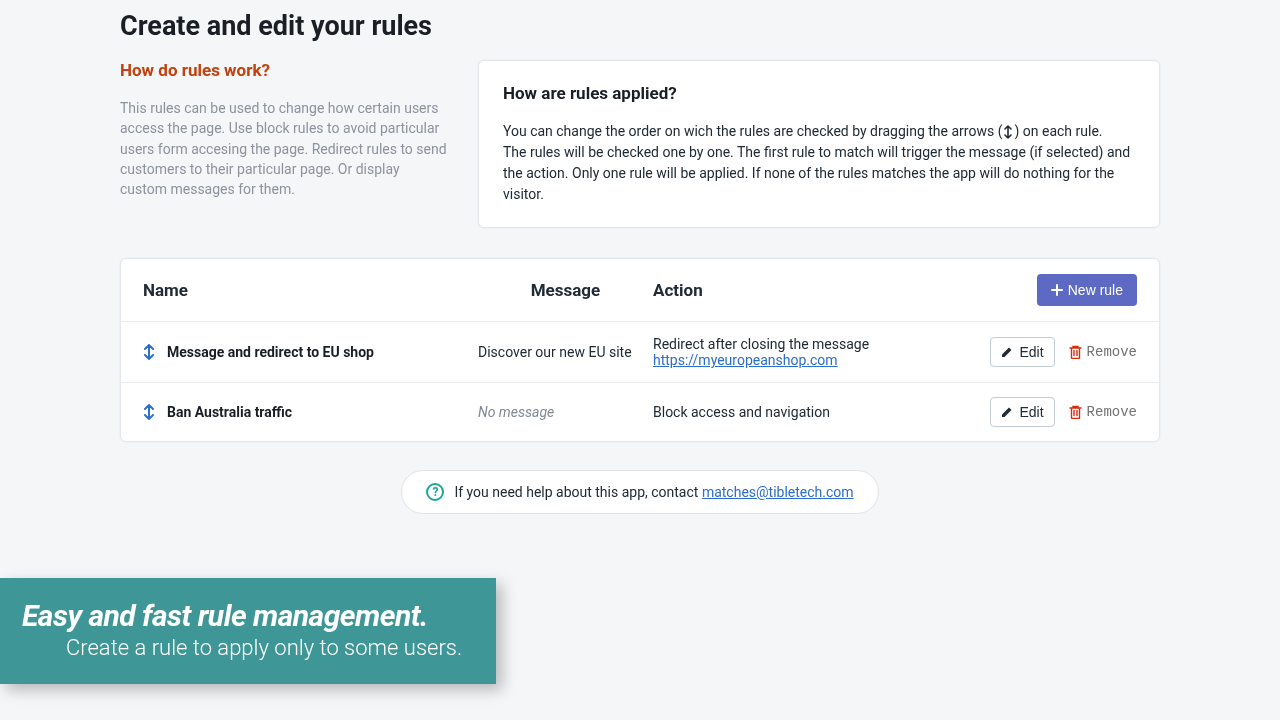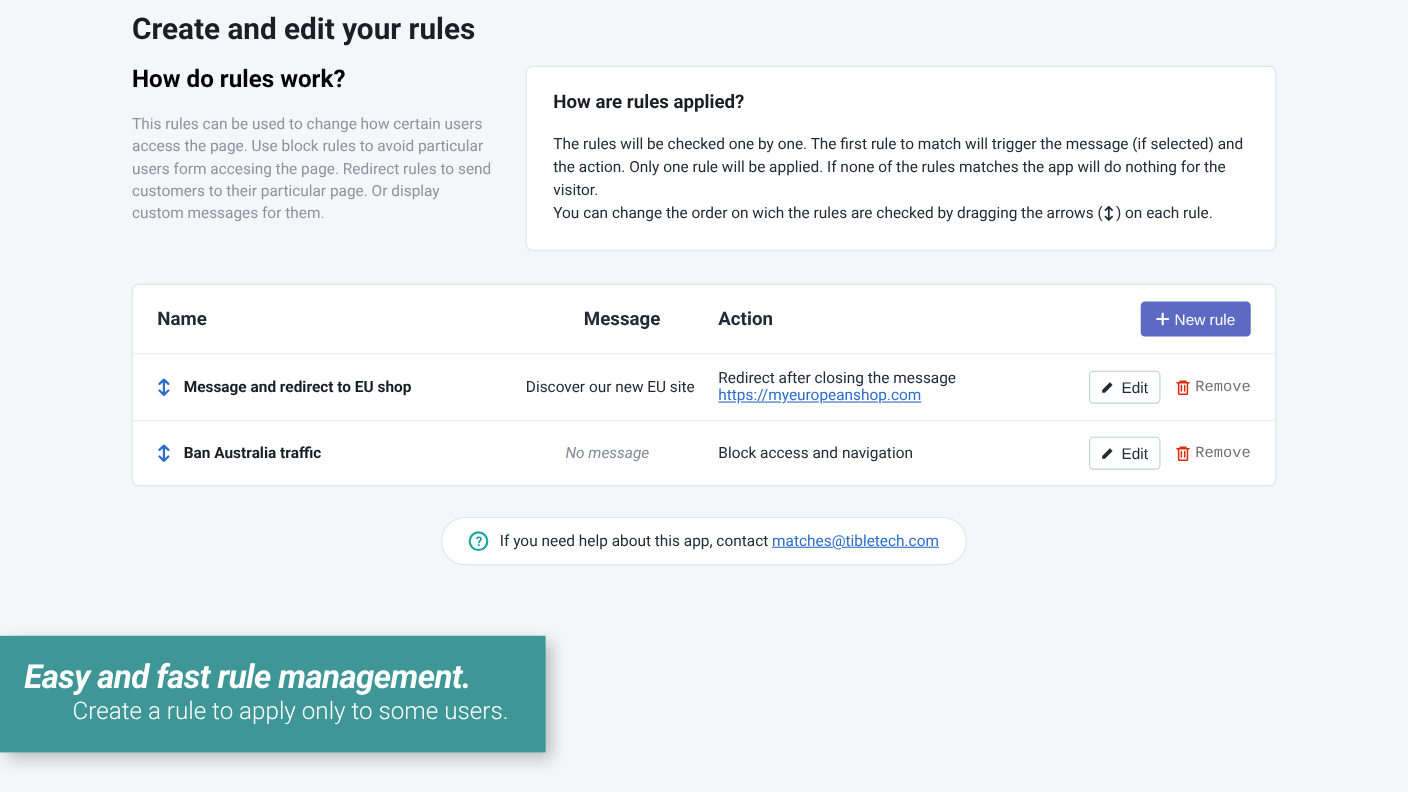--- a/index.html
+++ b/index.html
@@ -23,24 +23,24 @@
   }
   .intro-row {
     display: flex;
     gap: 28px;
     margin-bottom: 30px;
   }
   .intro-left {
     flex: 0 0 330px;
   }
   .intro-left h2 {
-    font-size: 22px;
+    font-size: 17px;
     font-weight: 700;
     margin-bottom: 18px;
-    color: #000000;
+    color: #c2410c;
   }
   .intro-left p {
     font-size: 14px;
     line-height: 1.45;
     color: #8c939e;
   }
   .intro-card {
     flex: 1;
     background: #fff;
     border: 1px solid #e3e6ea;
@@ -103,21 +103,21 @@
   .rule-row:last-child { border-bottom: none; }
   .rule-row .col-name {
     flex: 0 0 335px;
     display: flex;
     align-items: center;
     gap: 12px;
     font-weight: 700;
     color: #1a1f26;
   }
   .rule-row .col-msg { flex: 0 0 175px; color: #212b36; }
-  .rule-row .col-msg .nomsg { font-style: italic; color: #818a95; margin-left: 36px; }
+  .rule-row .col-msg .nomsg { font-style: italic; color: #818a95; }
   .rule-row .col-act { flex: 1; color: #212b36; }
   .rule-row .col-act a { color: #2c6ecb; text-decoration: underline; }
   .rule-row .col-btns { flex: 0 0 auto; display: flex; align-items: center; gap: 14px; }
   .btn-secondary {
     background: #fff;
     border: 1px solid #c4cdd5;
     border-radius: 4px;
     padding: 6px 10px;
     font-size: 14px;
     cursor: pointer;
@@ -195,26 +195,26 @@
 <div class="container">
   <h1>Create and edit your rules</h1>
 
   <div class="intro-row">
     <div class="intro-left">
       <h2>How do rules work?</h2>
       <p>This rules can be used to change how certain users access the page. Use block rules to avoid particular users form accesing the page. Redirect rules to send customers to their particular page. Or display custom messages for them.</p>
     </div>
     <div class="intro-card">
       <h2>How are rules applied?</h2>
-      <p>The rules will be checked one by one. The first rule to match will trigger the message (if selected) and the action. Only one rule will be applied. If none of the rules matches the app will do nothing for the visitor.</p>
       <p>
         <span>You can change the order on wich the rules are checked by dragging the arrows (</span><span class="inline-icon"><svg width="12" height="14" viewBox="0 0 12 14">
               <path d="M6 1 L9 4 M6 1 L3 4 M6 1 L6 13 M6 13 L9 10 M6 13 L3 10" stroke="#212b36" stroke-width="1.6" fill="none" stroke-linecap="round"></path>
             </svg></span><span>) on each rule.</span>
       </p>
+      <p>The rules will be checked one by one. The first rule to match will trigger the message (if selected) and the action. Only one rule will be applied. If none of the rules matches the app will do nothing for the visitor.</p>
     </div>
   </div>
 
   <div class="rules-card">
     <div class="rules-header">
       <div class="col-name">Name</div>
       <div class="col-msg">Message</div>
       <div class="col-act">Action</div>
       <div class="col-btn">
         <button class="btn-primary">

